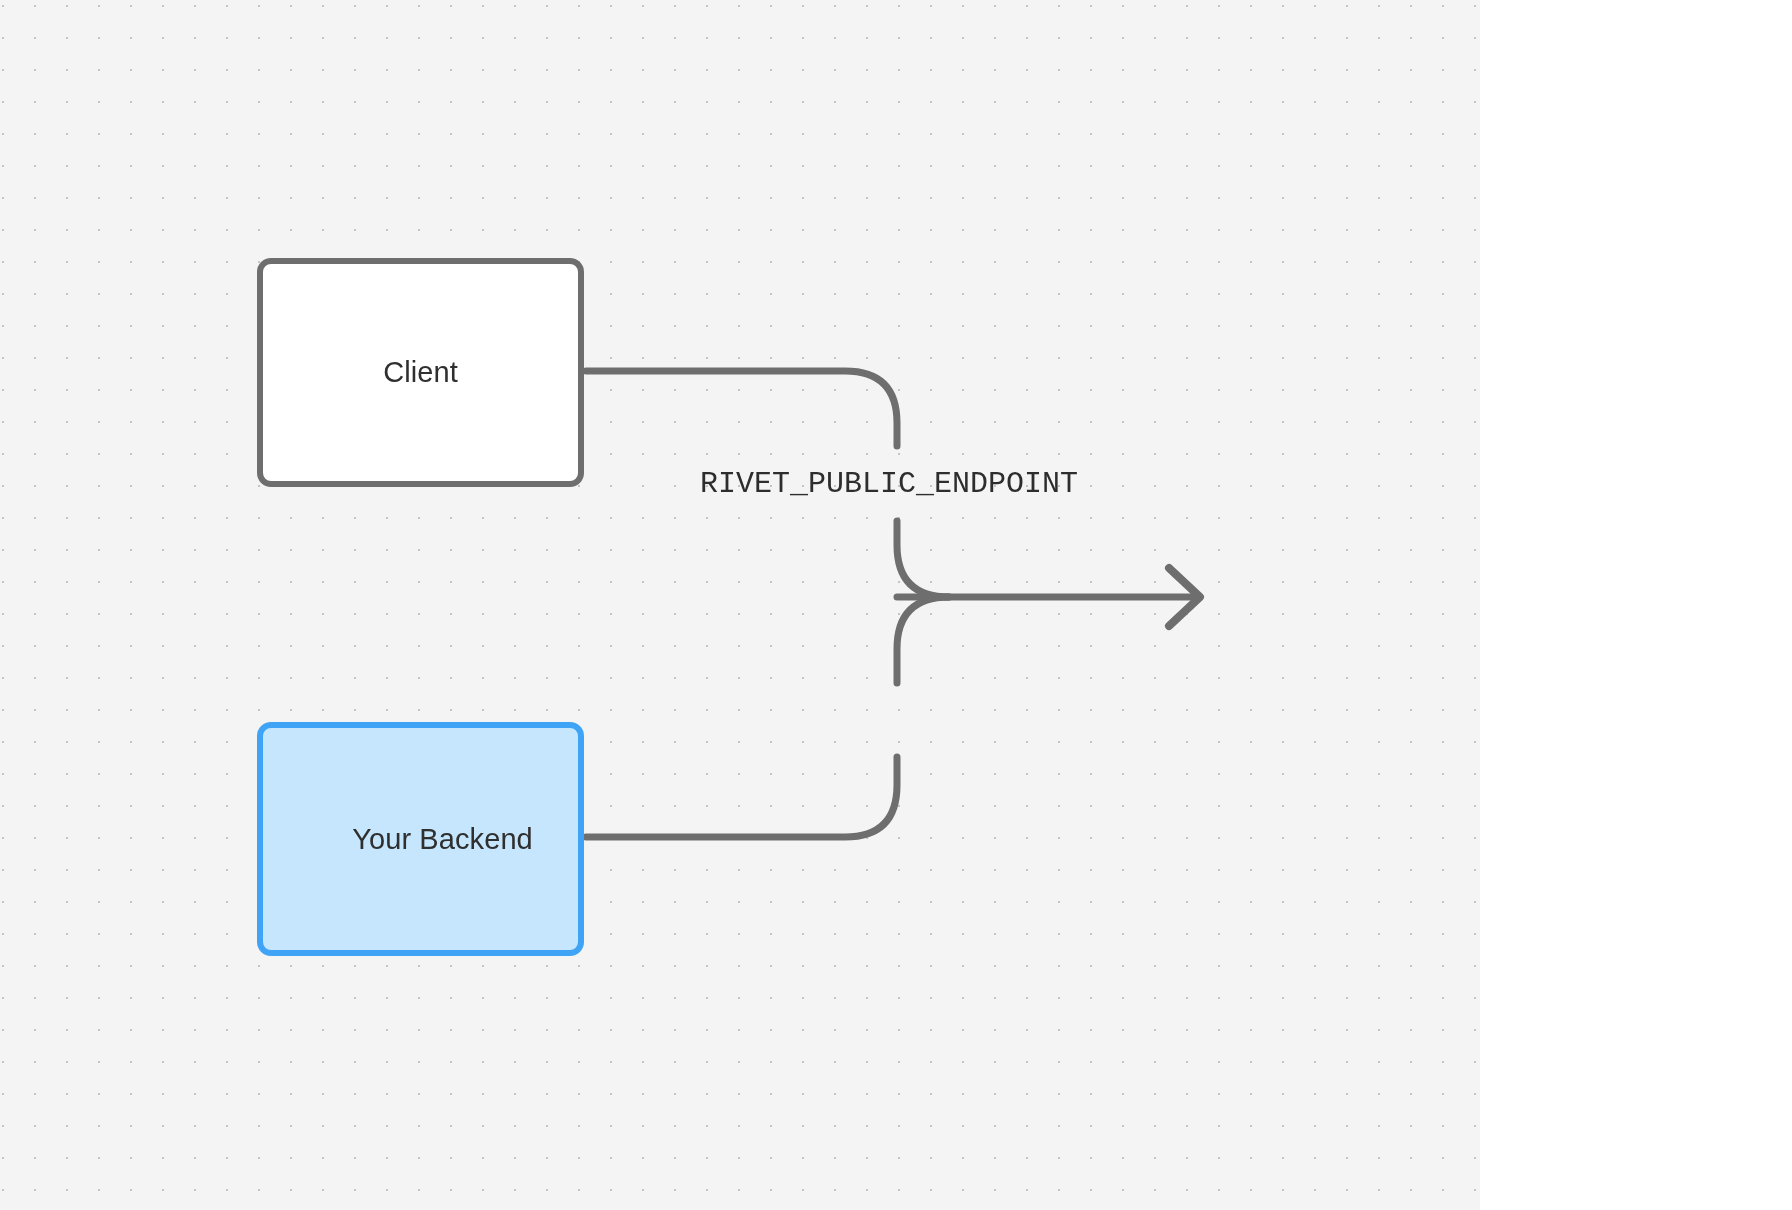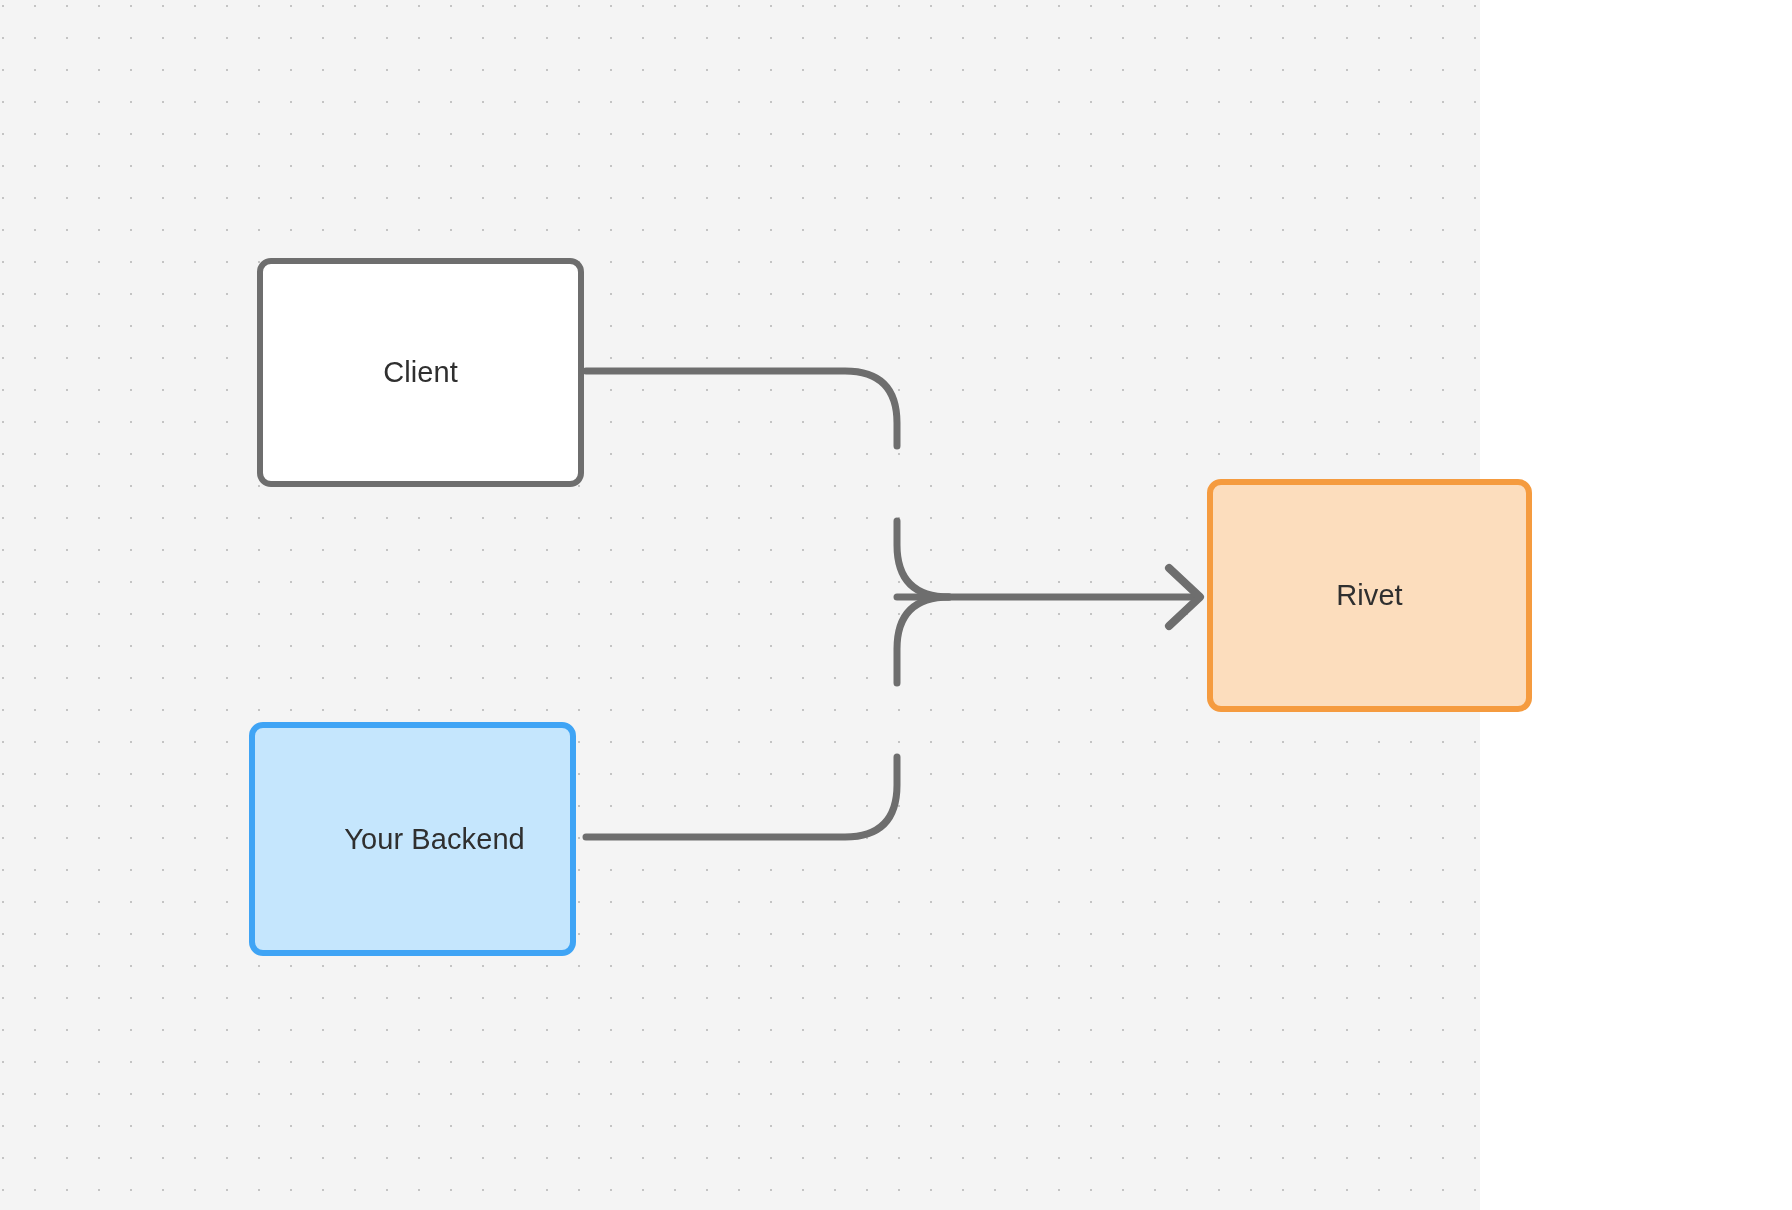--- a/index.html
+++ b/index.html
@@ -54,21 +54,21 @@
   #node-client {
     left: 257px;
     top: 258px;
     width: 327px;
     height: 229px;
     background: #ffffff;
     border: 6px solid #6e6e6e;
   }
 
   #node-backend {
-    left: 249px;
+    left: 257px;
     top: 722px;
     width: 327px;
     height: 234px;
     background: #c5e6fd;
     border: 6px solid #3fa4f5;
     padding-left: 44px;
   }
 
   #node-rivet {
     left: 1207px;
@@ -125,19 +125,17 @@
   </svg>
 
   <div class="node" id="node-client">
     <span class="node-label">Client</span>
   </div>
 
   <div class="node" id="node-backend">
     <span class="node-label">Your Backend</span>
   </div>
 
-  <div class="node" id="node-rivet">
-    <span class="node-label">Rivet</span>
-  </div>
 
+  <div class="edge-label" id="edge-label-public">RIVET_PUBLIC_ENDPOINT</div>
 
 
 </div>
 
 </body></html>

